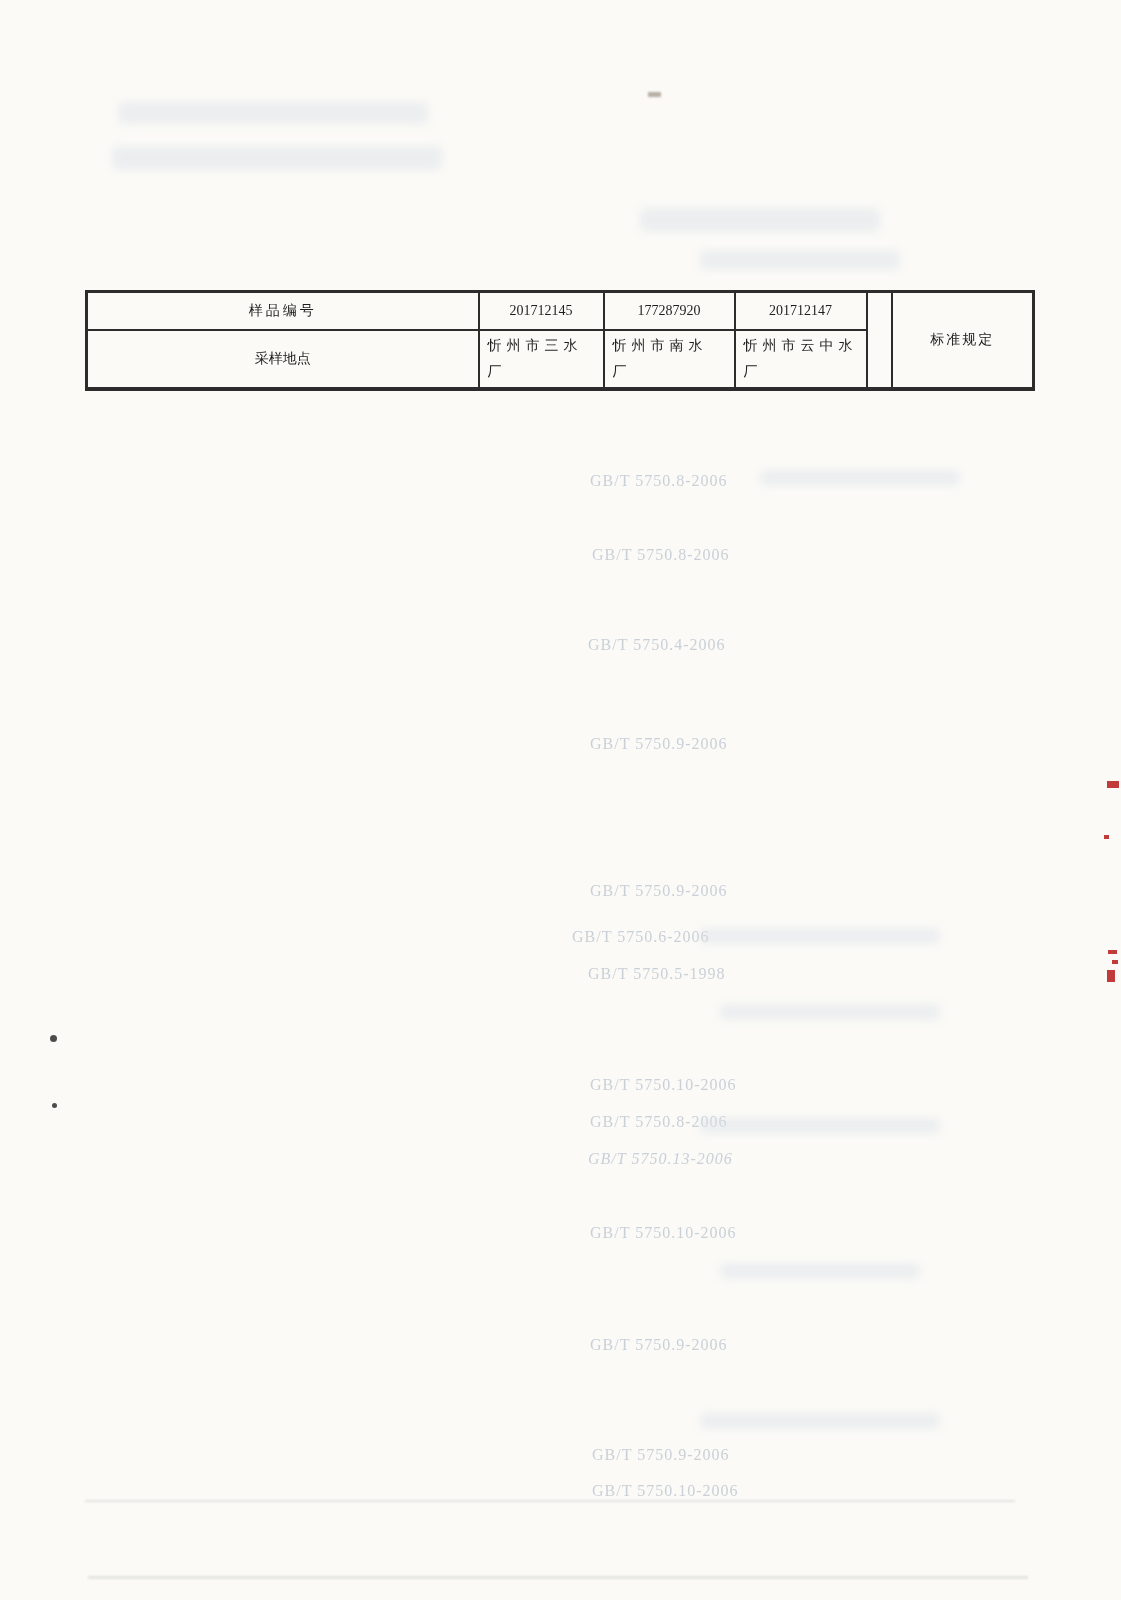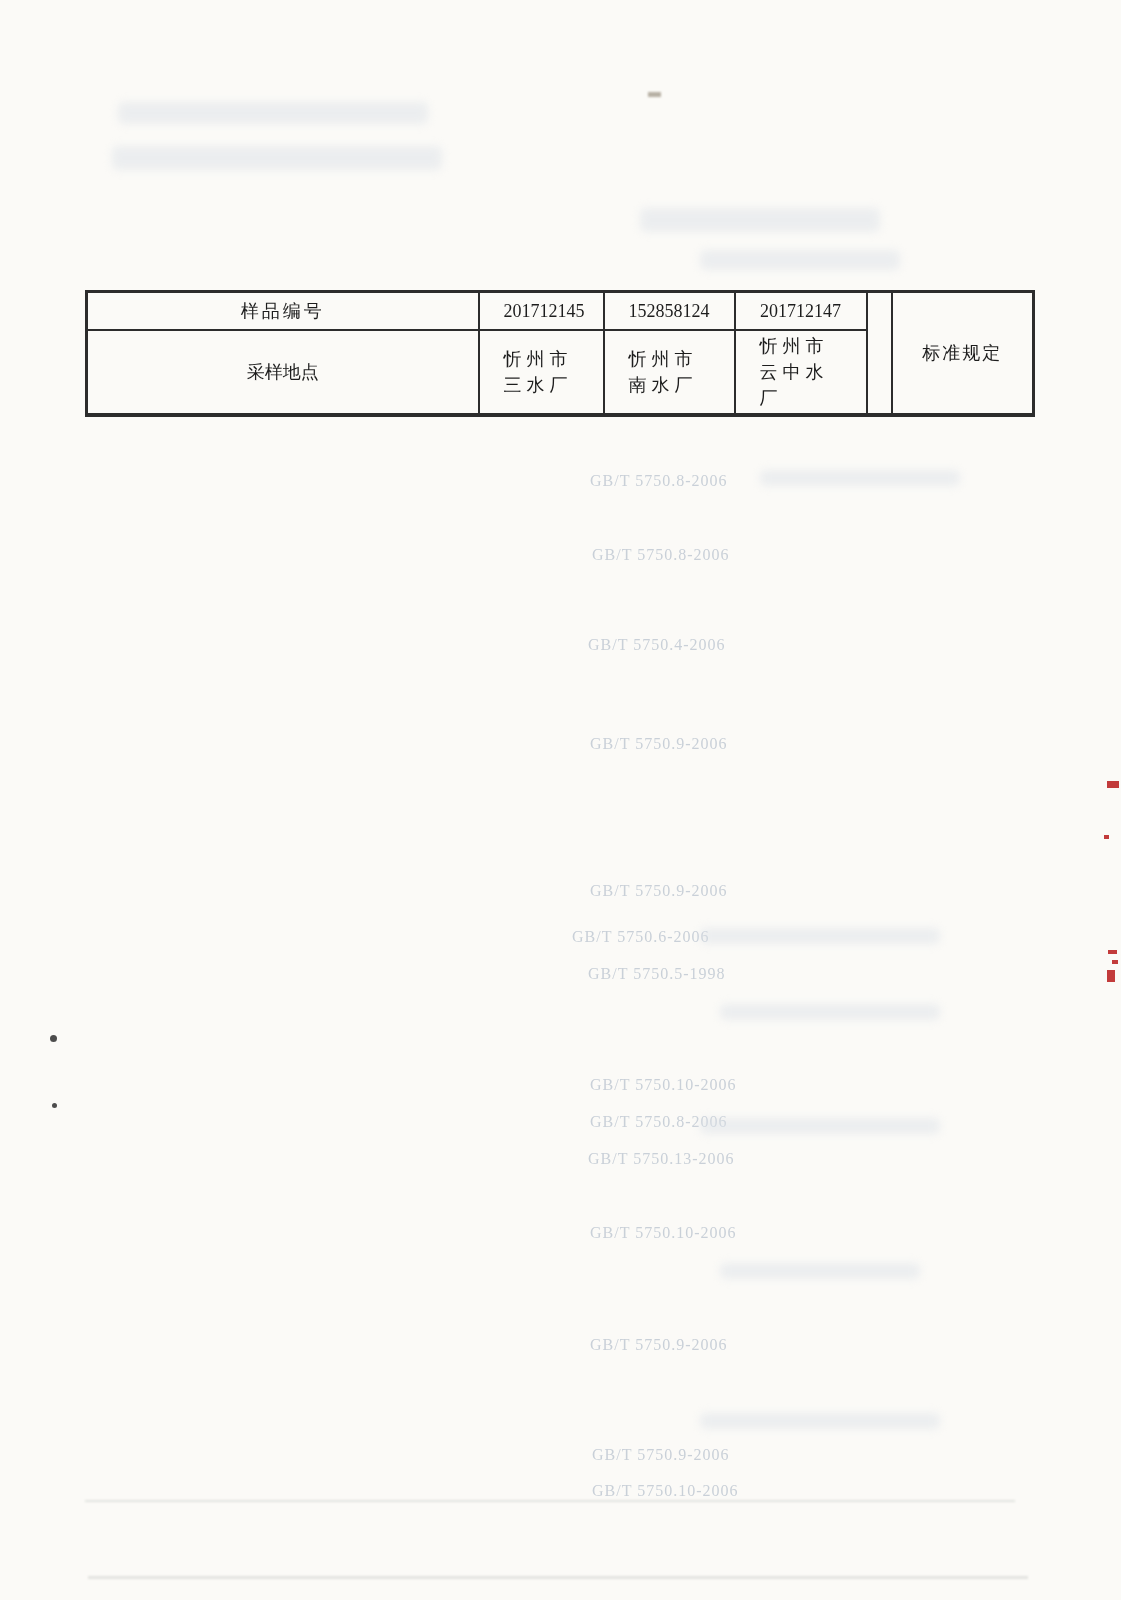--- a/index.html
+++ b/index.html
@@ -29,22 +29,22 @@
   }
   
   table.report{
     position:absolute;left:85px;top:290px;width:947px;
     border-collapse:collapse;table-layout:fixed;
     border:3px solid #2c2c2c;border-bottom-width:4px;
     z-index:2;
   }
   table.report th, table.report td{
     border:2px solid #2c2c2c;
-    font-weight:400;font-size:18px;
-    padding:2px 24px;vertical-align:middle;
+    font-weight:400;font-size:14px;
+    padding:2px 8px;vertical-align:middle;
     overflow:hidden;
   }
   thead th{text-align:center;}
   .hrow1 th{height:32px;font-size:20px;letter-spacing:3px;}
   .hrow1 th.sid{letter-spacing:0;}
   .hrow2 th{height:50px;font-size:20px;}
   th.loc{
     text-align:left;letter-spacing:5px;line-height:26px;
     font-size:20px;padding-left:9px;
   }
@@ -73,21 +73,21 @@
   <div id="ghost-layer">
       <div class="ghost-text" style="left: 590px; top: 472px;">GB/T 5750.8-2006</div>
       <div class="ghost-text" style="left: 592px; top: 546px;">GB/T 5750.8-2006</div>
       <div class="ghost-text" style="left: 588px; top: 636px;">GB/T 5750.4-2006</div>
       <div class="ghost-text" style="left: 590px; top: 735px;">GB/T 5750.9-2006</div>
       <div class="ghost-text" style="left: 590px; top: 882px;">GB/T 5750.9-2006</div>
       <div class="ghost-text" style="left: 572px; top: 928px;">GB/T 5750.6-2006</div>
       <div class="ghost-text" style="left: 588px; top: 965px;">GB/T 5750.5-1998</div>
       <div class="ghost-text" style="left: 590px; top: 1076px;">GB/T 5750.10-2006</div>
       <div class="ghost-text" style="left: 590px; top: 1113px;">GB/T 5750.8-2006</div>
-      <div class="ghost-text" style="left: 588px; top: 1150px;">GB/T 5750.13-2006</div>
+      <div class="ghost-text" style="left: 588px; top: 1150px; font-style: italic;">GB/T 5750.13-2006</div>
       <div class="ghost-text" style="left: 590px; top: 1224px;">GB/T 5750.10-2006</div>
       <div class="ghost-text" style="left: 590px; top: 1336px;">GB/T 5750.9-2006</div>
       <div class="ghost-text" style="left: 592px; top: 1446px;">GB/T 5750.9-2006</div>
       <div class="ghost-text" style="left: 592px; top: 1482px;">GB/T 5750.10-2006</div>
       <div class="smudge" style="left: 118px; top: 102px; width: 310px; height: 22px;"></div>
       <div class="smudge" style="left: 112px; top: 146px; width: 330px; height: 24px;"></div>
       <div class="smudge" style="left: 640px; top: 208px; width: 240px; height: 24px;"></div>
       <div class="smudge" style="left: 700px; top: 250px; width: 200px; height: 20px;"></div>
       <div class="smudge" style="left: 760px; top: 470px; width: 200px; height: 16px;"></div>
       <div class="smudge" style="left: 700px; top: 928px; width: 240px; height: 16px;"></div>
@@ -108,21 +108,21 @@
       <col style="width:125px">
         <col style="width:131px">
         <col style="width:132px">
       <col style="width:25px">
         <col style="width:142px">
     </colgroup>
     <thead>
       <tr class="hrow1">
         <th colspan="3">样品编号</th>
         <th class="sid">201712145</th>
-        <th class="sid">152858124</th>
+        <th class="sid">177287920</th>
         <th class="sid">201712147</th>
         <th class="gapcell" rowspan="2"></th>
         <th class="std-head" rowspan="2">标准规定</th>
       </tr>
       <tr class="hrow2">
         <th colspan="3">采样地点</th>
         <th class="loc">忻州市三水厂</th>
         <th class="loc">忻州市南水厂</th>
         <th class="loc">忻州市云中水厂</th>
       </tr>

